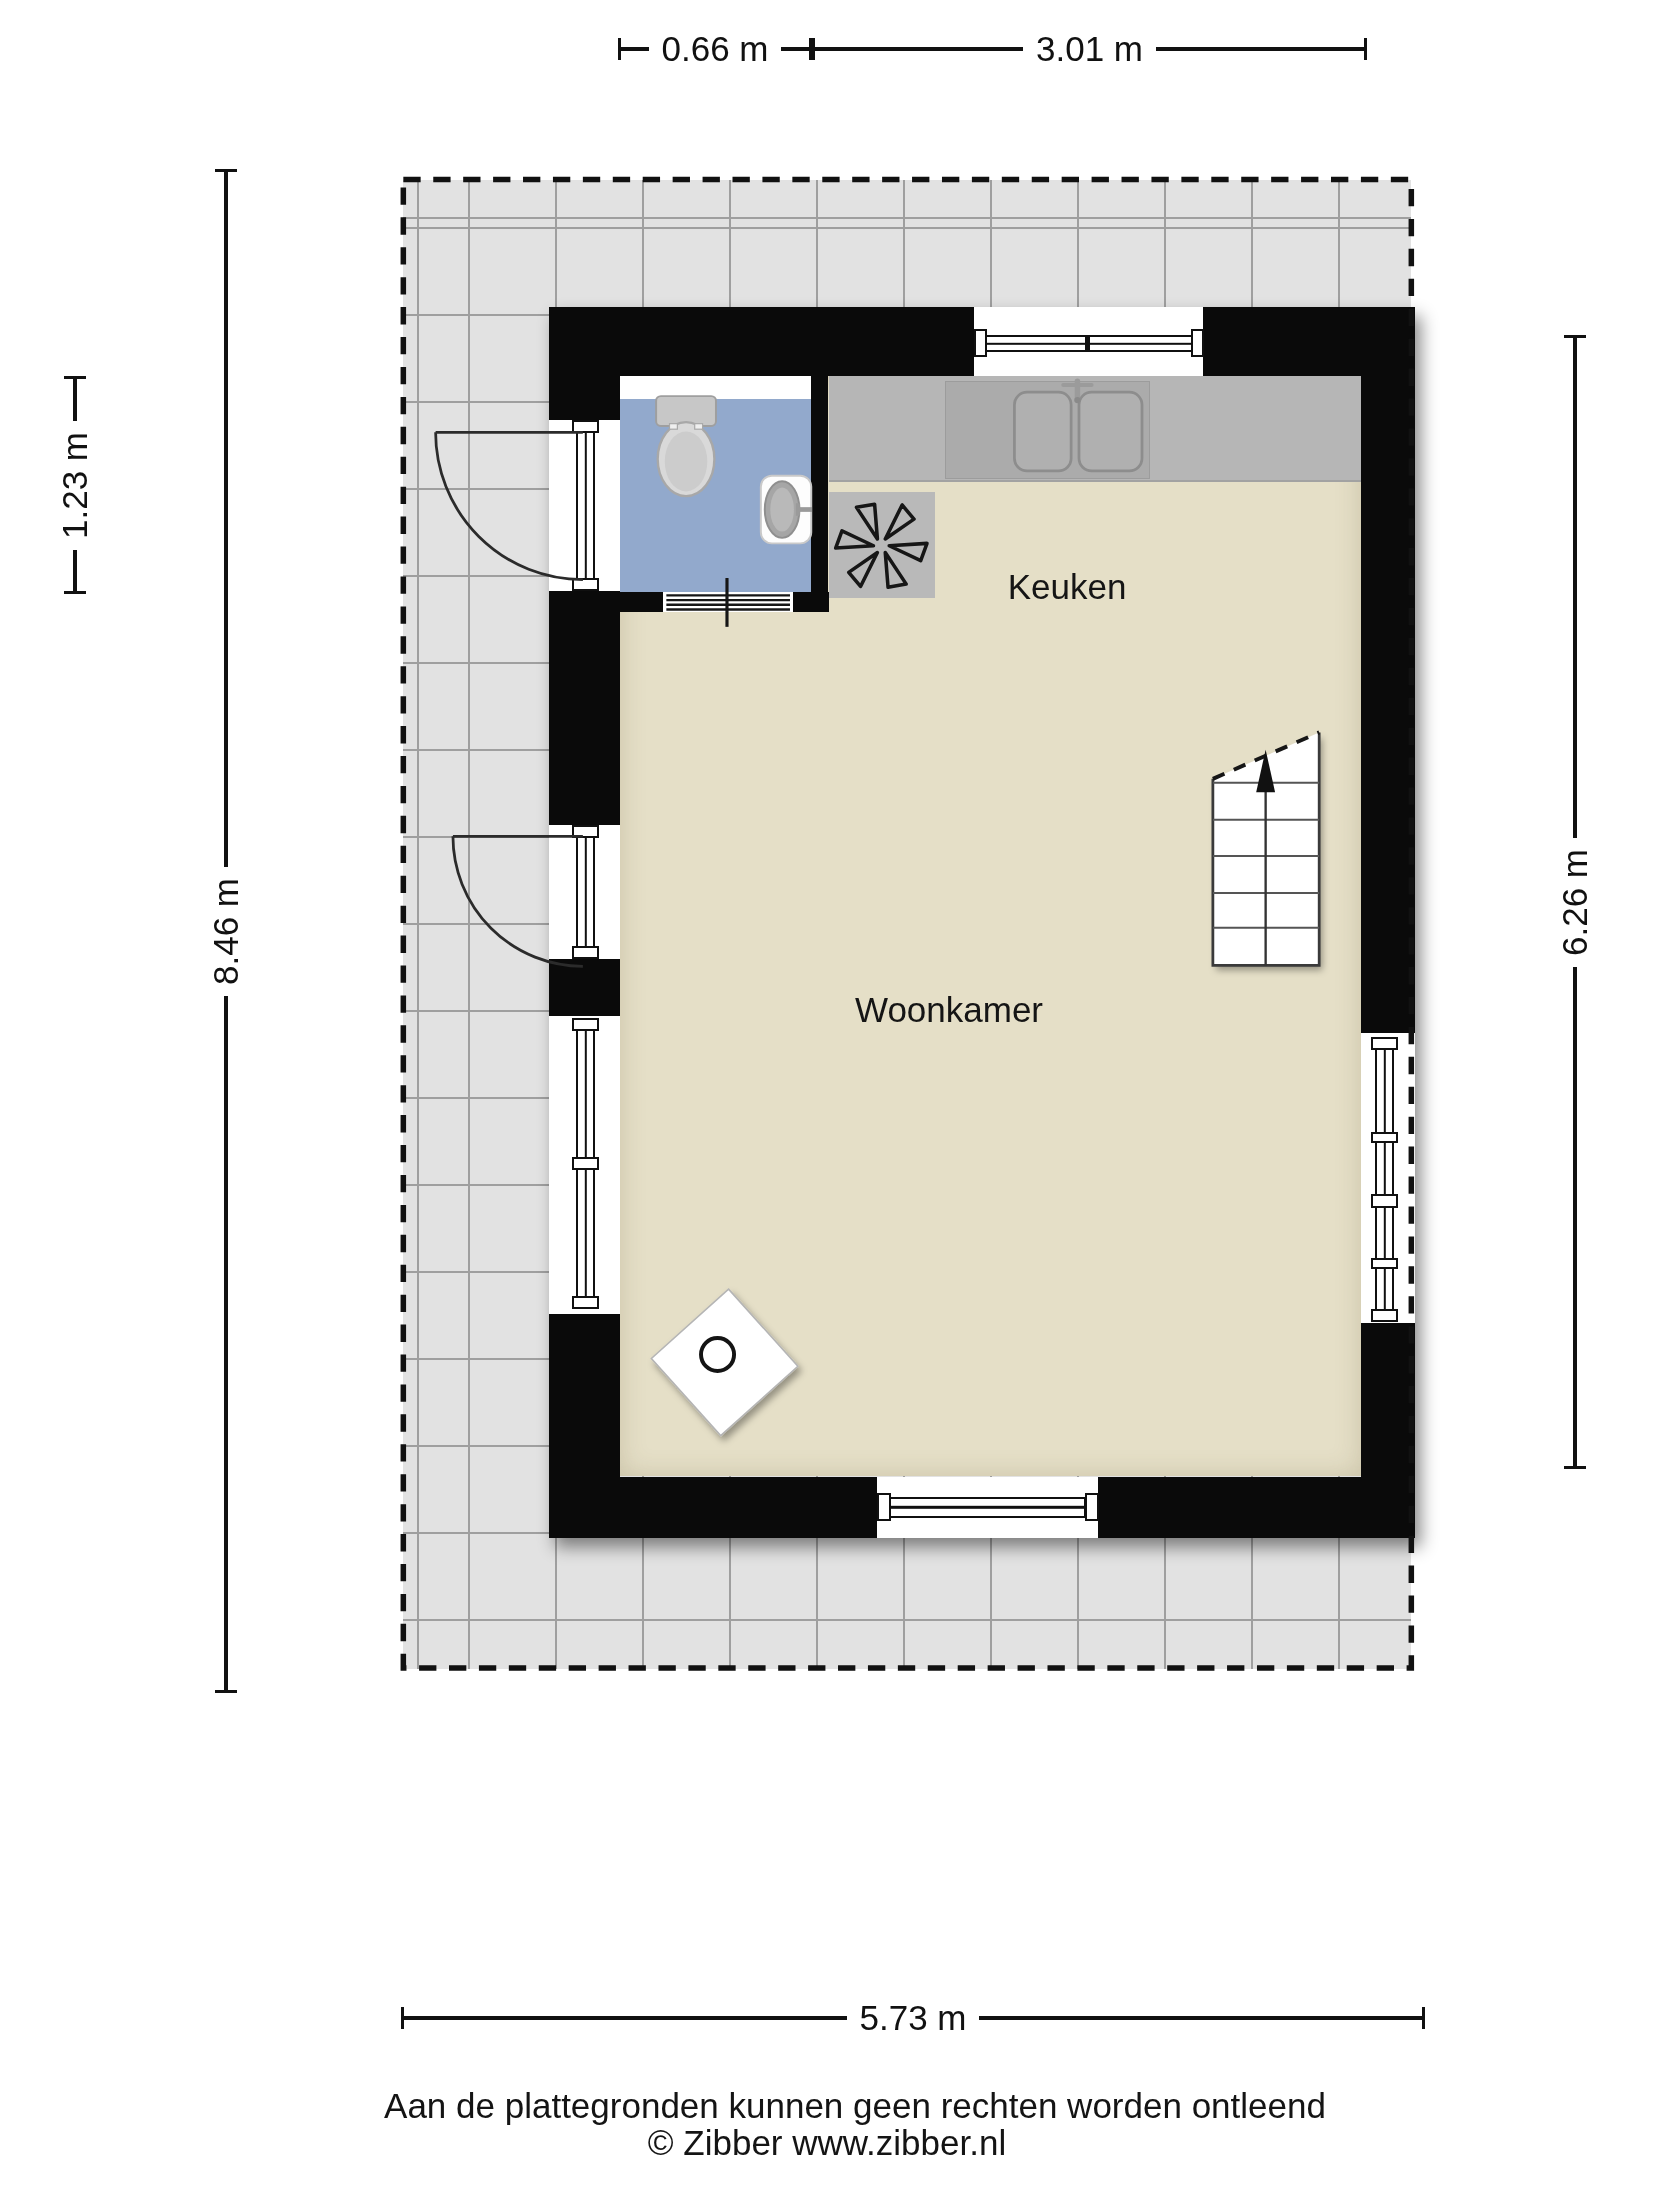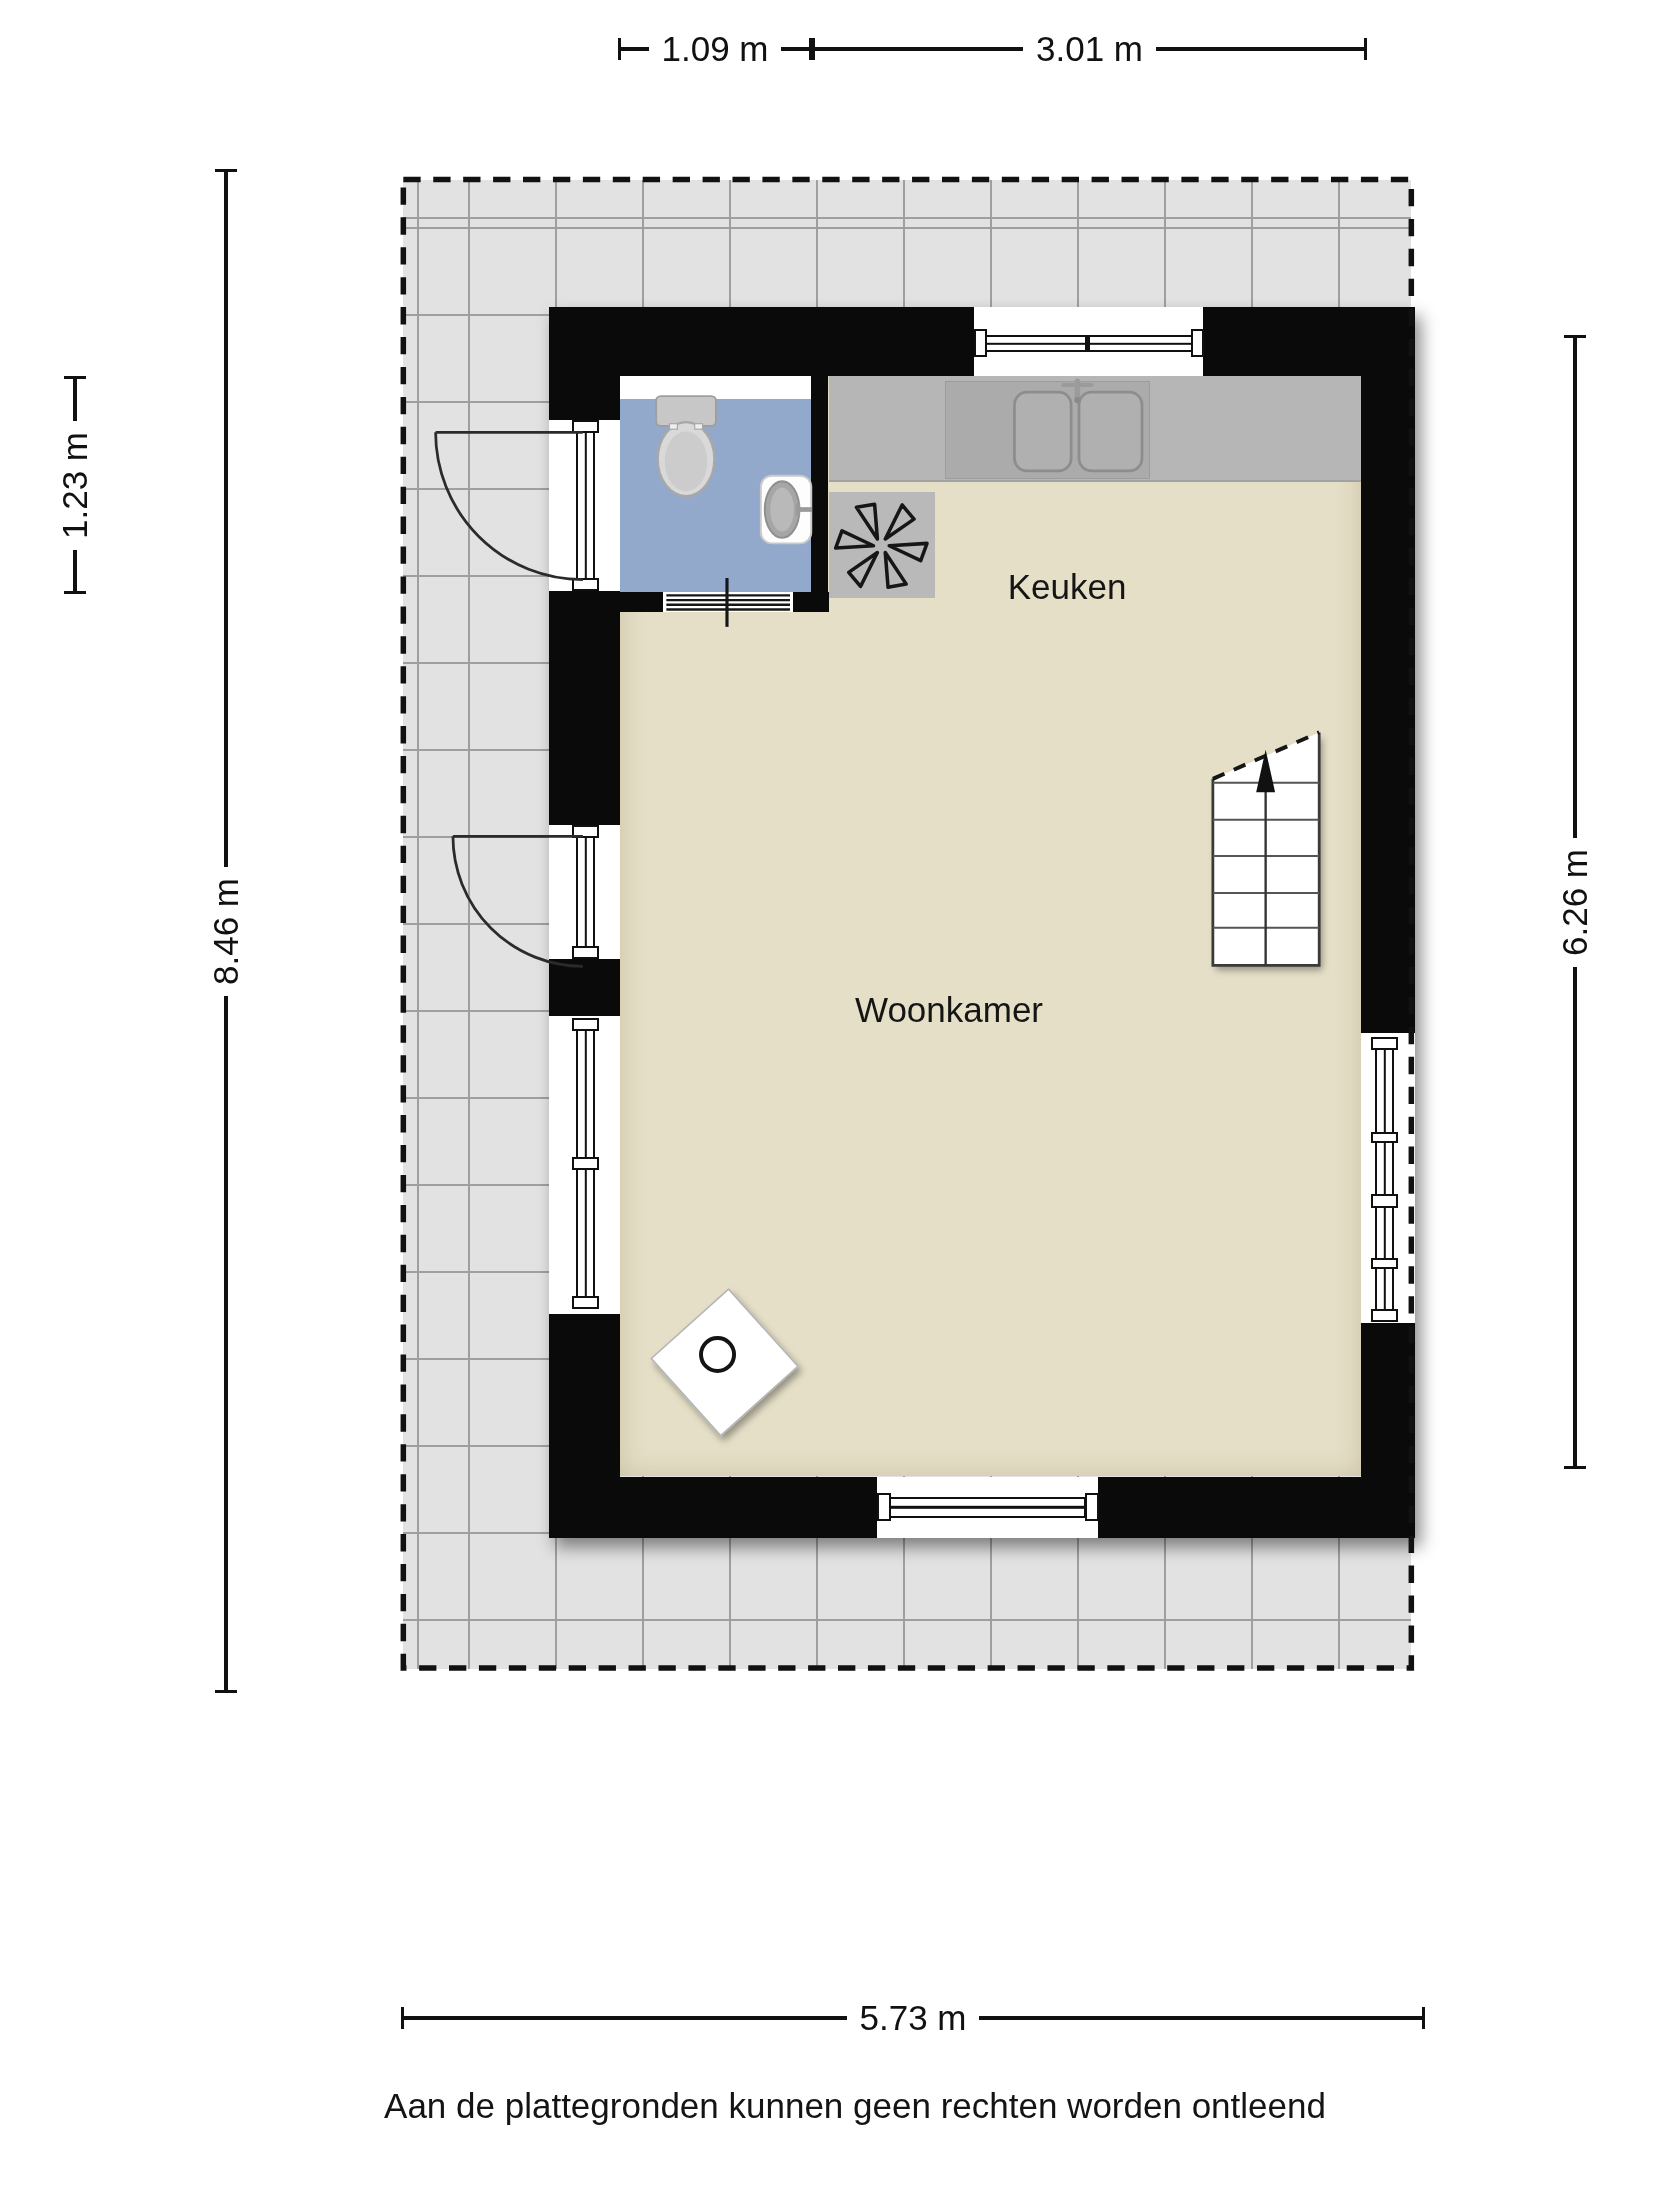--- a/index.html
+++ b/index.html
@@ -187,21 +187,21 @@
       <polygon points="1607,952 1595,1006 1619,1006" fill="#111"></polygon>
     </g>
   </svg>
 
   <div class="room-label" style="left:1067px;top:587px;">Keuken</div>
   <div class="room-label" style="left:949px;top:1010px;">Woonkamer</div>
 
   <div class="dim-h" style="left:618px;top:31px;width:194px;">
     <div class="tick"></div>
     <div class="line"></div>
-    <div class="label">1.09 m</div>
+    <div class="label">0.66 m</div>
     <div class="line"></div>
     <div class="tick"></div>
   </div>
 
   <div class="dim-h" style="left:812px;top:31px;width:555px;">
     <div class="tick"></div>
     <div class="line"></div>
     <div class="label">3.01 m</div>
     <div class="line"></div>
     <div class="tick"></div>
@@ -234,15 +234,16 @@
 
   <div class="dim-h" style="left:401px;top:1967px;width:1024px;margin-top:33px;">
     <div class="tick"></div>
     <div class="line"></div>
     <div class="label">5.73 m</div>
     <div class="line"></div>
     <div class="tick"></div>
   </div>
 
   <div class="footer-line" style="top:2086px;margin-left:28px;">Aan de plattegronden kunnen geen rechten worden ontleend</div>
+  <div class="footer-line" style="top:2123px;">© Zibber www.zibber.nl</div>
 
 </div>
 
 
 </body></html>

